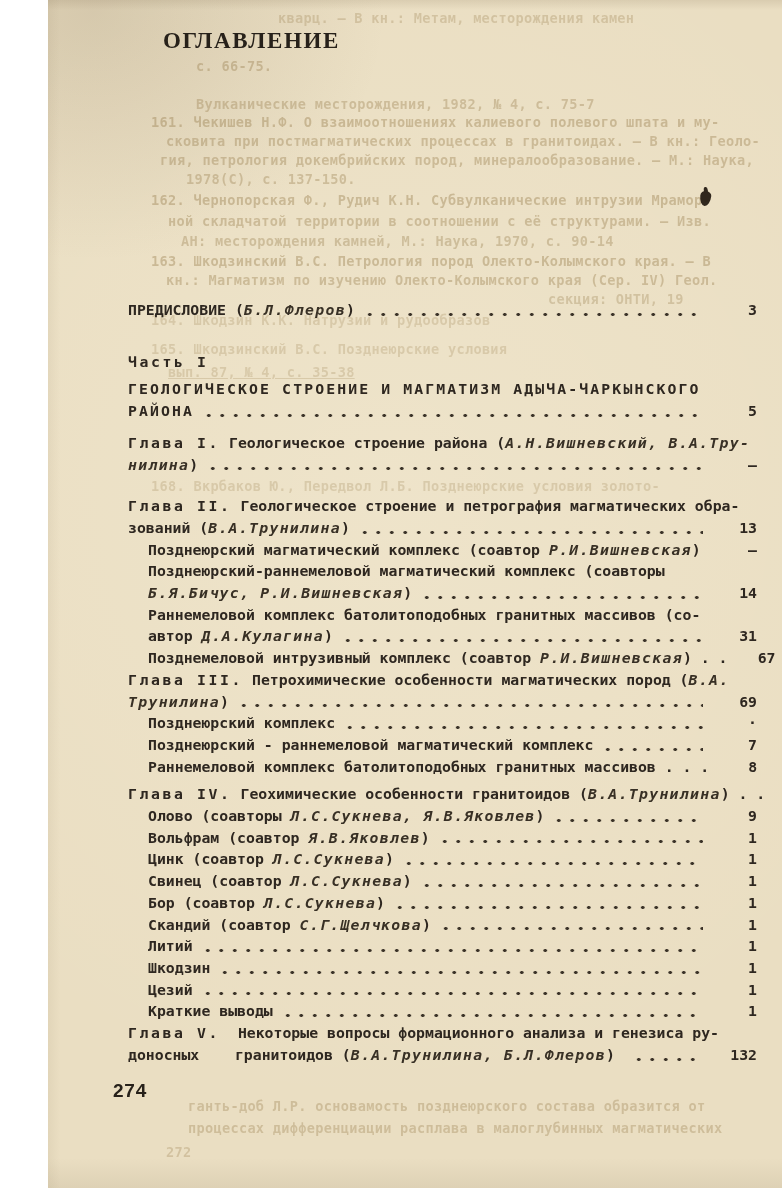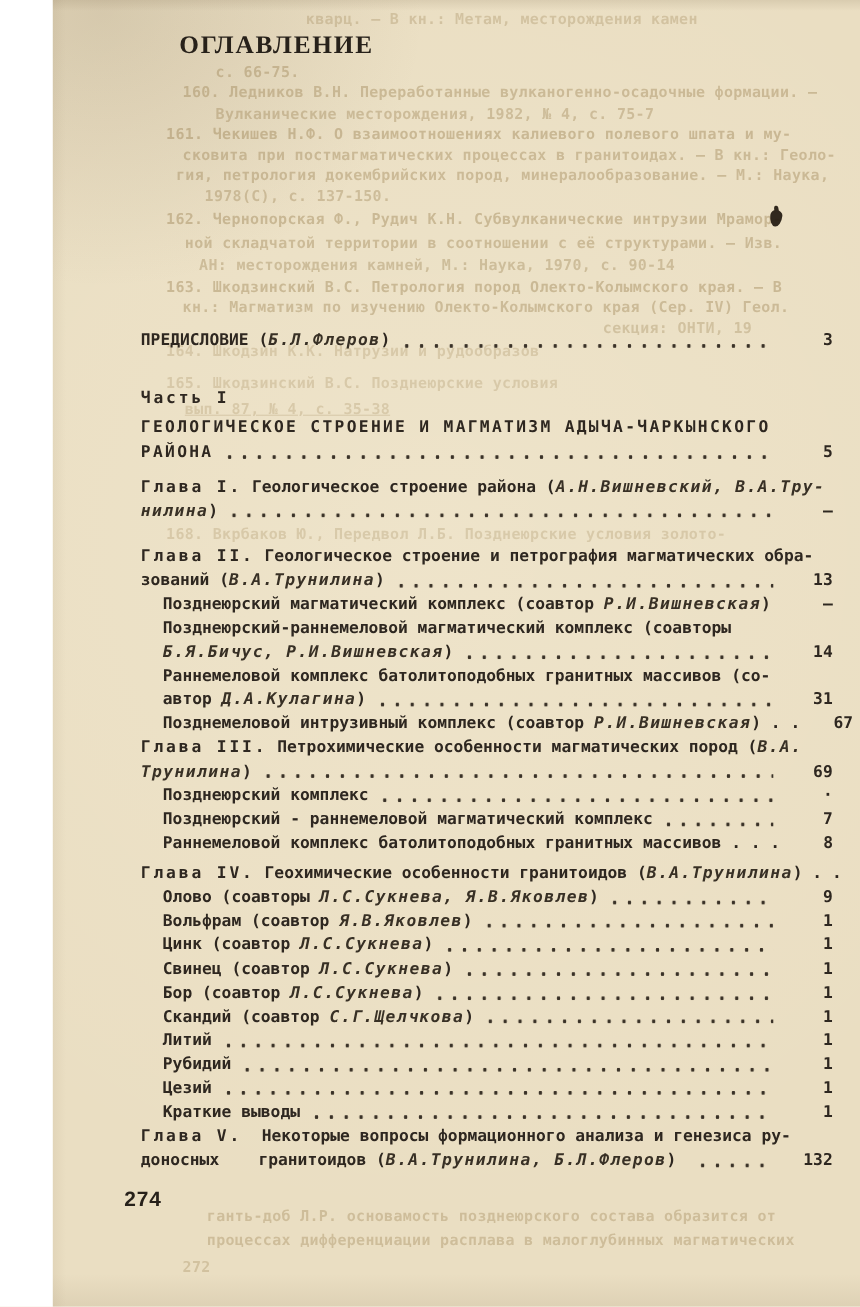--- a/index.html
+++ b/index.html
@@ -76,21 +76,20 @@
   }
 </style>
 </head>
 <body>
 
 <div class="paper">
 
   <div class="ghost-layer" id="ghost-layer">
       <div class="ghost" style="left: 230px; top: 10px; opacity: 0.26;">кварц. — В кн.: Метам, месторождения камен</div>
       <div class="ghost" style="left: 148px; top: 58px; opacity: 0.34;">с. 66-75.</div>
-      <div class="ghost" style="left: 118px; top: 76px; opacity: 0.34;">160. Ледников В.Н. Переработанные вулканогенно-осадочные формации. —</div>
       <div class="ghost" style="left: 148px; top: 96px; opacity: 0.32; text-align: center;">Вулканические месторождения, 1982, № 4, с. 75-7</div>
       <div class="ghost" style="left: 103px; top: 114px; opacity: 0.36;">161. Чекишев Н.Ф. О взаимоотношениях калиевого полевого шпата и му-</div>
       <div class="ghost" style="left: 112px; top: 152px; opacity: 0.34;">гия, петрология докембрийских пород, минералообразование. — М.: Наука,</div>
       <div class="ghost" style="left: 118px; top: 133px; opacity: 0.34;">сковита при постмагматических процессах в гранитоидах. — В кн.: Геоло-</div>
       <div class="ghost" style="left: 138px; top: 171px; opacity: 0.32;">1978(С), с. 137-150.</div>
       <div class="ghost" style="left: 103px; top: 192px; opacity: 0.36;">162. Чернопорская Ф., Рудич К.Н. Субвулканические интрузии Мрамор-</div>
       <div class="ghost" style="left: 120px; top: 213px; opacity: 0.34;">ной складчатой территории в соотношении с её структурами. — Изв.</div>
       <div class="ghost" style="left: 133px; top: 233px; opacity: 0.32;">АН: месторождения камней, М.: Наука, 1970, с. 90-14</div>
       <div class="ghost" style="left: 103px; top: 253px; opacity: 0.36;">163. Шкодзинский В.С. Петрология пород Олекто-Колымского края. — В</div>
       <div class="ghost" style="left: 118px; top: 272px; opacity: 0.34;">кн.: Магматизм по изучению Олекто-Колымского края (Сер. IV) Геол.</div>
@@ -225,21 +224,21 @@
           <span class="txt"><span>Скандий (соавтор </span><span class="seg-it">С.Г.Щелчкова</span><span>)</span></span>
           <span class="lead"></span>
           <span class="pg">1</span>
         </div>
         <div class="row ind">
           <span class="txt"><span>Литий</span></span>
           <span class="lead"></span>
           <span class="pg">1</span>
         </div>
         <div class="row ind">
-          <span class="txt"><span>Рубидий</span></span>
+          <span class="txt"><span>Шкодзин</span></span>
           <span class="lead"></span>
           <span class="pg">1</span>
         </div>
         <div class="row ind">
           <span class="txt"><span>Цезий</span></span>
           <span class="lead"></span>
           <span class="pg">1</span>
         </div>
         <div class="row ind">
           <span class="txt"><span>Краткие выводы</span></span>

